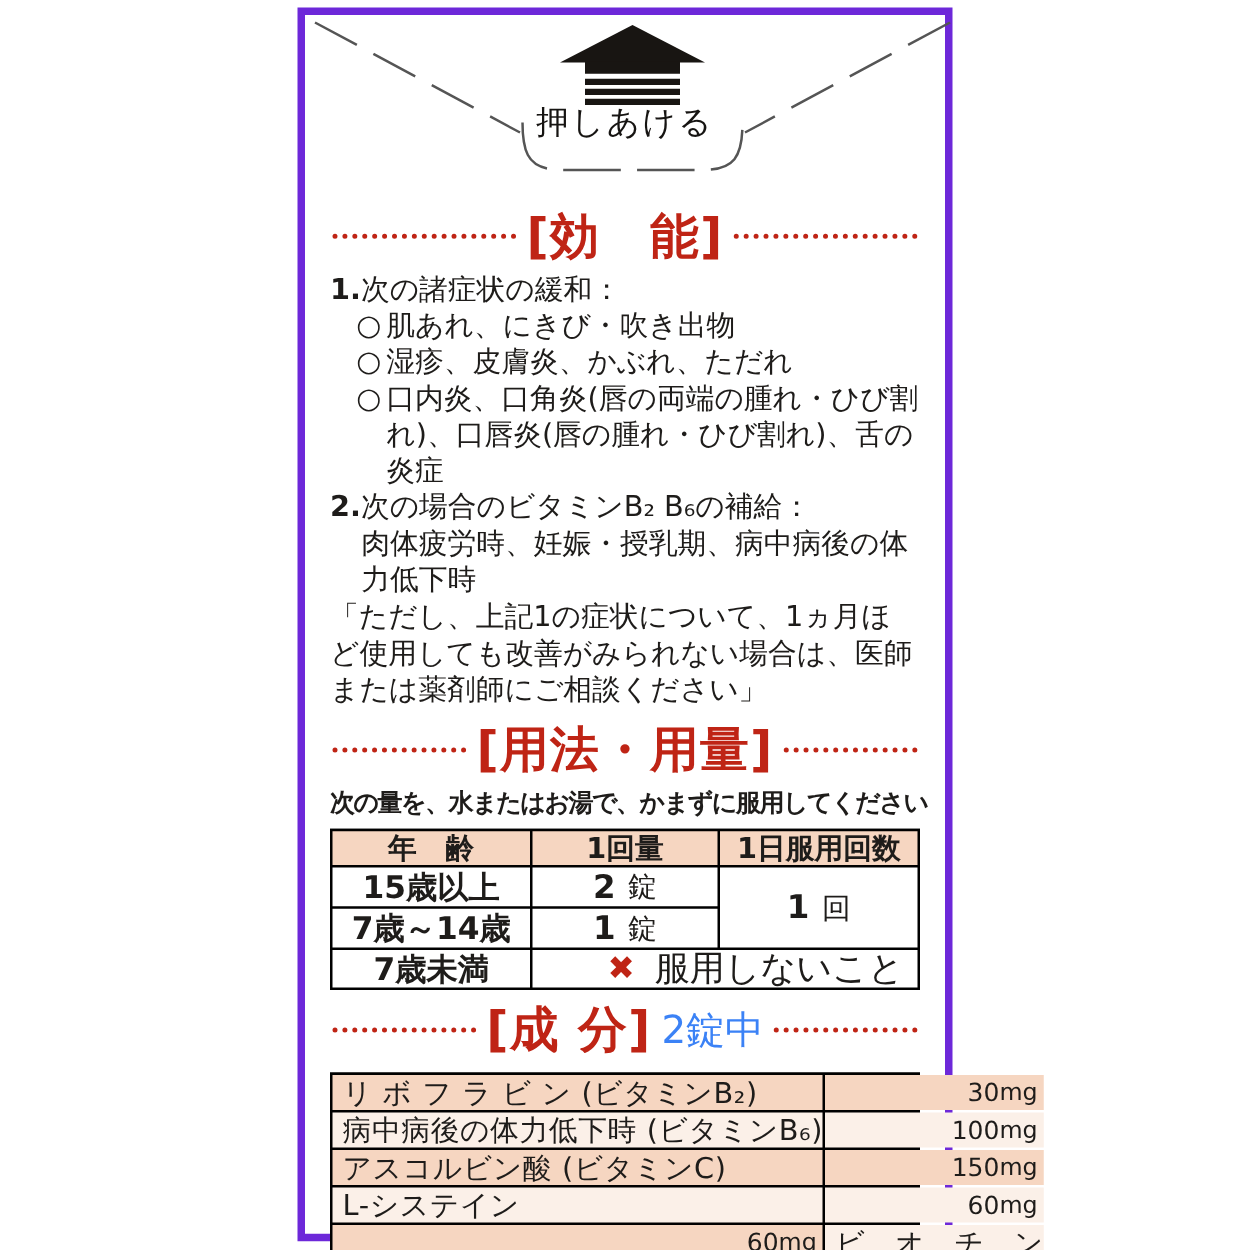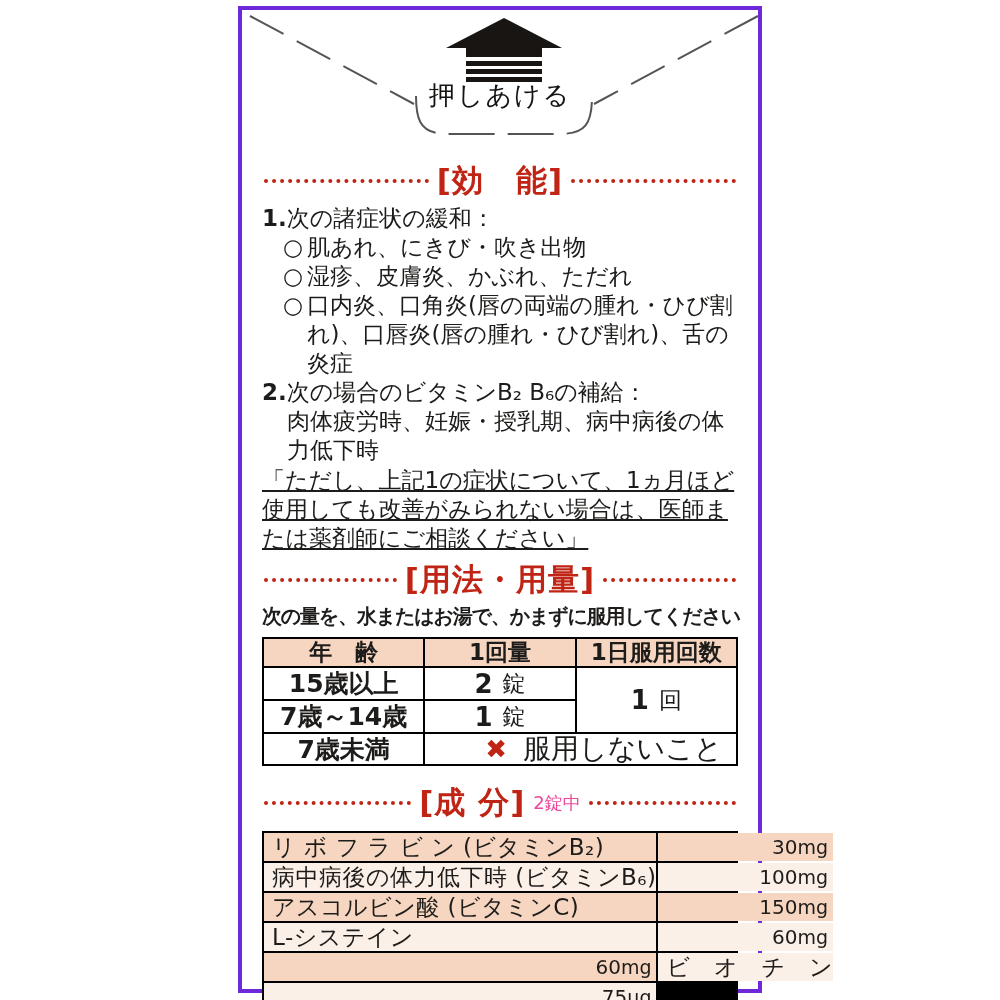--- a/index.html
+++ b/index.html
@@ -1,50 +1,50 @@
 <!DOCTYPE html>
 <html><head>
 <meta charset="utf-8">
 <style>
   * { margin:0; padding:0; box-sizing:border-box; }
   html,body { width:1000px; height:1000px; background:#ffffff;
               font-family:"DejaVu Sans", sans-serif; color:#1e1c1a; }
   .stage { position:relative; width:1000px; height:1000px; overflow:hidden; }
 
   .panel { position:absolute; left:238px; top:6px; width:524px; height:987px;
-           border:4px solid #6d28d9; background:#ffffff; }
+           border:6px solid #6d28d9; background:#ffffff; }
 
   
   .flap { position:relative; width:100%; height:150px; }
   .flap svg { position:absolute; left:0; top:0; }
   .push-label { position:absolute; left:0; top:68px; width:100%; text-align:center;
                 font-size:26px; letter-spacing:2px; color:#161412; }
 
   
   .content { position:relative; padding:0 20px; }
 
   
   .sec-head { display:flex; align-items:center; margin:0 2px; }
   .sec-head .leader { flex:1; height:0; border-top:4px dotted var(--red); }
-  .sec-head .label { font-size:31px; font-weight:bold; color:var(--red);
+  .sec-head .label { font-size:39px; font-weight:bold; color:var(--red);
                      padding:0 8px; letter-spacing:1px; white-space:nowrap; }
-  .sec-head .sub { font-size:18px; font-weight:normal; color:#ec4899;
+  .sec-head .sub { font-size:31px; font-weight:normal; color:#3b82f6;
                    padding-right:8px; white-space:nowrap; }
 
   :root { --red:#bf2415; --peach:#f6d6c1; --cream:#fbf0e8; }
 
   
   .eff { font-size:23px; line-height:29px; margin-top:2px; }
   .eff .numline { display:flex; }
   .eff .num { font-weight:bold; }
   .eff .bullet { display:flex; padding-left:21px; }
   .eff .bullet .marker { flex:0 0 24px; }
   .eff .bullet .btxt { flex:1; }
   .eff .indent-body { padding-left:25px; }
-  .note { font-size:23px; line-height:29px; margin-top:1px;text-decoration:underline; }
+  .note { font-size:23px; line-height:29px; margin-top:1px; }
 
   
   .instruction { font-size:20px; font-weight:bold; letter-spacing:-1.2px;
                  margin-top:2px; white-space:nowrap; }
   .grid-table { display:grid; background:#000; border:2px solid #000; gap:2px;
                 margin-top:7px;text-align:right; }
   .dosage-table { grid-template-columns:162fr 152fr 162fr;
                   grid-template-rows:27px 31px 31px 30px; }
   .cell { background:#fff; display:flex; align-items:center; justify-content:center; }
   .cell.head { background:var(--peach); font-weight:bold; font-size:23px; }
@@ -60,21 +60,21 @@
   .ing-table { grid-template-columns:378fr 100fr;
                grid-template-rows:repeat(6, 28px); }
   .ing-name { justify-content:flex-start; padding-left:8px; font-size:23px;
               letter-spacing:0.5px; white-space:nowrap; }
   .ing-amt { justify-content:flex-end; padding-right:5px; }
   .amt-num { font-size:20px; }
   .amt-unit { font-size:19px; padding-bottom:1px; }
   .row-a { background:var(--peach); }
   .row-b { background:var(--cream); }
   .mt-usage{ margin-top:6px; }
-  .mt-ing  { margin-top:16px; }
+  .mt-ing  { margin-top:5px; }
 </style>
 </head>
 <body>
 
 <div class="stage">
   <div class="panel">
 
     <div class="flap">
       <svg width="524" height="150" viewBox="0 0 524 150">
 

